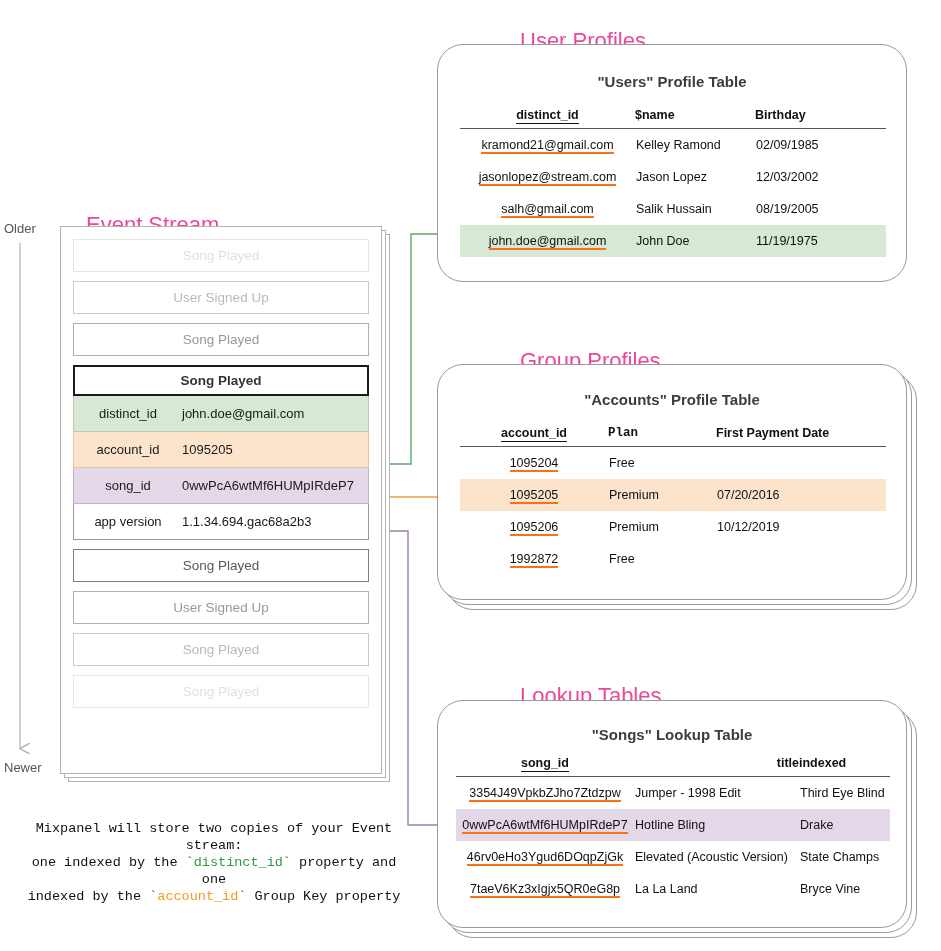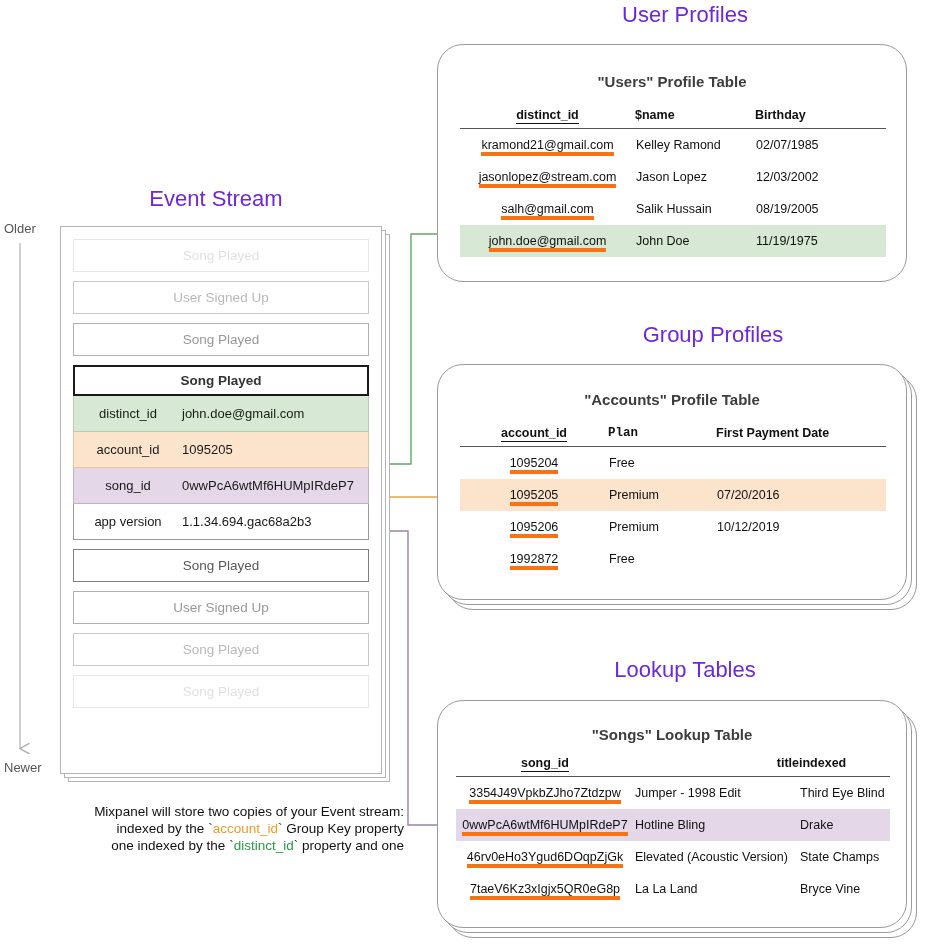--- a/index.html
+++ b/index.html
@@ -2,21 +2,21 @@
 <html><head>
 <meta charset="utf-8">
 <style>
   html,body{margin:0;padding:0;background:#ffffff;}
   body{width:941px;height:951px;position:relative;overflow:hidden;
        font-family:"Liberation Sans","DejaVu Sans",sans-serif;color:#1a1a1a;}
 
   .abs{position:absolute;}
 
   
-  .section-title{font-size:22px;color:#6d28d9;text-align:center;white-space:nowrap;}
+  .section-title{font-size:22px;color:#ec4899;white-space:nowrap;margin-top:26px;}
 
   
   #event-stream-stack{left:60px;top:226px;width:330px;height:556px;}
   .es-card{position:absolute;background:#ffffff;border:1.5px solid #b3b3b3;box-sizing:border-box;}
   .es-card.s2{left:8px;  top:8px;  width:322px;height:548px;}
   .es-card.s1{left:4px;  top:4px;  width:322px;height:548px;}
   .es-card.s0{left:0px;  top:0px;  width:322px;height:548px;background:#fff;}
 
   #event-list{position:absolute;left:0;top:0;width:322px;height:548px;padding:13px;box-sizing:border-box;}
   .evt{height:33px;margin-bottom:9px;border:1px solid #808080;box-sizing:border-box;
@@ -37,36 +37,36 @@
   .prop-row.green {background:#d7e8d4;border-color:#b5ceb0;}
   .prop-row.orange{background:#fce3cb;border-color:#e8c49e;}
   .prop-row.purple{background:#e3d7e8;border-color:#c4aecd;}
   .prop-row.plain {background:#ffffff;border-color:#999;}
 
   
   #older-label{left:4px;top:221px;font-size:13px;color:#555;}
   #newer-label{left:4px;top:760px;font-size:13px;color:#555;}
 
   
-  #stream-caption{left:24px;top:803px;width:380px;text-align:right;font-size:13.5px;line-height:17px;color:#111;}
+  #stream-caption{left:24px;top:820px;width:380px;text-align:center;font-size:13.5px;line-height:17px;color:#111;font-family:Liberation Mono, monospace;}
   .code-green {color:#2a9a47;}
   .code-orange{color:#f29a1f;}
   .tick{color:#333;}
 
   
   .panel-stack{position:absolute;}
   .panel{position:absolute;background:#ffffff;border:1.5px solid #9a9a9a;border-radius:26px;box-sizing:border-box;}
   .panel-title{text-align:center;font-size:15px;font-weight:bold;color:#3d3d3d;}
 
   table.dt{border-collapse:collapse;width:100%;}
   table.dt th{font-size:12.5px;font-weight:bold;color:#111;padding:0 0 6px 0;white-space:nowrap;}
   table.dt th.u span{border-bottom:1.7px solid #111;padding-bottom:1px;}
   table.dt thead tr{border-bottom:1.3px solid #555;}
   table.dt td{font-size:12.5px;color:#111;height:30px;white-space:nowrap;}
-  td.idcell span{border-bottom:4px solid #f97316;}
+  td.idcell span{border-bottom:2px solid #f97316;}
   .c-id{text-align:center;}
   .c-l{text-align:left;}
   tr.hl-green  td{background:#d7e8d4;}
   tr.hl-orange td{background:#fce3cb;}
   tr.hl-purple td{background:#e3d7e8;}
 
   
   #connectors{position:absolute;left:0;top:0;width:941px;height:951px;pointer-events:none;}
 </style>
 </head>
@@ -136,42 +136,42 @@
 
     <div class="evt f5">Song Played</div>
     <div class="evt f3">User Signed Up</div>
     <div class="evt f2">Song Played</div>
     <div class="evt f1">Song Played</div>
   </div>
 </div>
 
 <div class="abs" id="stream-caption">
   <div>Mixpanel will store two copies of your Event stream:</div>
+  <div><span>one indexed by the </span><span class="tick">`</span><span class="code-green">distinct_id</span><span class="tick">`</span><span> property and one</span></div>
   <div><span>indexed by the </span><span class="tick">`</span><span class="code-orange">account_id</span><span class="tick">`</span><span> Group Key property</span></div>
-  <div><span>one indexed by the </span><span class="tick">`</span><span class="code-green">distinct_id</span><span class="tick">`</span><span> property and one</span></div>
 </div>
 
 <div class="abs section-title" style="left:520px;top:2px;width:330px;">User Profiles</div>
 
 <div class="abs panel-stack" style="left:437px;top:44px;width:480px;height:238px;">
   <div class="panel" style="left:0;top:0;width:470px;height:238px;">
     <div class="panel-title" style="margin-top:28px;">"Users" Profile Table</div>
     <table class="dt" style="margin:18px 22px 0 22px;width:426px;">
       <thead>
           <tr>
         <th class="u c-id" style="width:175px;"><span>distinct_id</span></th>
         <th class="c-l" style="width:120px;"><span>$name</span></th>
         <th class="c-l"><span>Birthday</span></th>
       </tr>
         </thead>
       <tbody>
         <tr class="">
           <td class="c-id idcell"><span>kramond21@gmail.com</span></td>
           <td class="c-l">Kelley Ramond</td>
-          <td class="c-l">02/07/1985</td>
+          <td class="c-l">02/09/1985</td>
         </tr>
         <tr class="">
           <td class="c-id idcell"><span>jasonlopez@stream.com</span></td>
           <td class="c-l">Jason Lopez</td>
           <td class="c-l">12/03/2002</td>
         </tr>
         <tr class="">
           <td class="c-id idcell"><span>salh@gmail.com</span></td>
           <td class="c-l">Salik Hussain</td>
           <td class="c-l">08/19/2005</td>
@@ -179,21 +179,21 @@
         <tr class="hl-green">
           <td class="c-id idcell"><span>john.doe@gmail.com</span></td>
           <td class="c-l">John Doe</td>
           <td class="c-l">11/19/1975</td>
         </tr>
       </tbody>
     </table>
   </div>
 </div>
 
-<div class="abs section-title" style="left:548px;top:322px;width:330px;">Group Profiles</div>
+<div class="abs section-title" style="left:520px;top:322px;width:330px;">Group Profiles</div>
 
 <div class="abs panel-stack" style="left:437px;top:364px;width:480px;height:246px;">
   <div class="panel" style="left:10px;top:10px;width:470px;height:236px;"></div>
   <div class="panel" style="left:5px;top:5px;width:470px;height:236px;"></div>
   <div class="panel" style="left:0;top:0;width:470px;height:236px;">
     <div class="panel-title" style="margin-top:26px;">"Accounts" Profile Table</div>
     <table class="dt" style="margin:18px 22px 0 22px;width:426px;">
       <thead>
           <tr>
         <th class="u c-id" style="width:148px;"><span>account_id</span></th>

